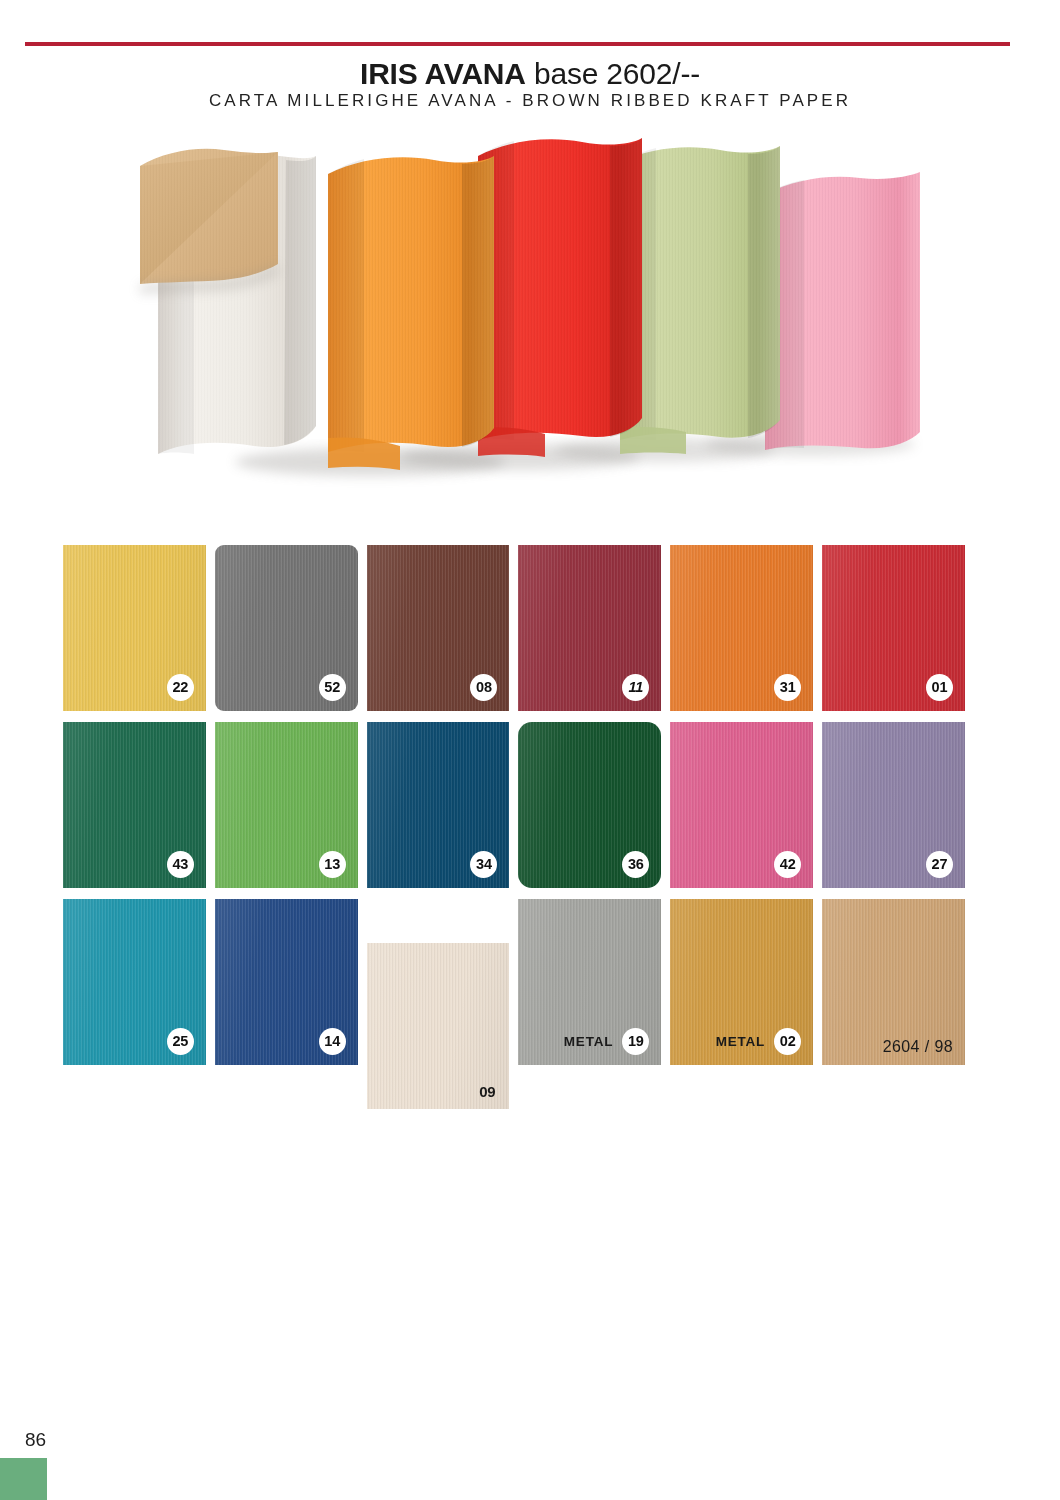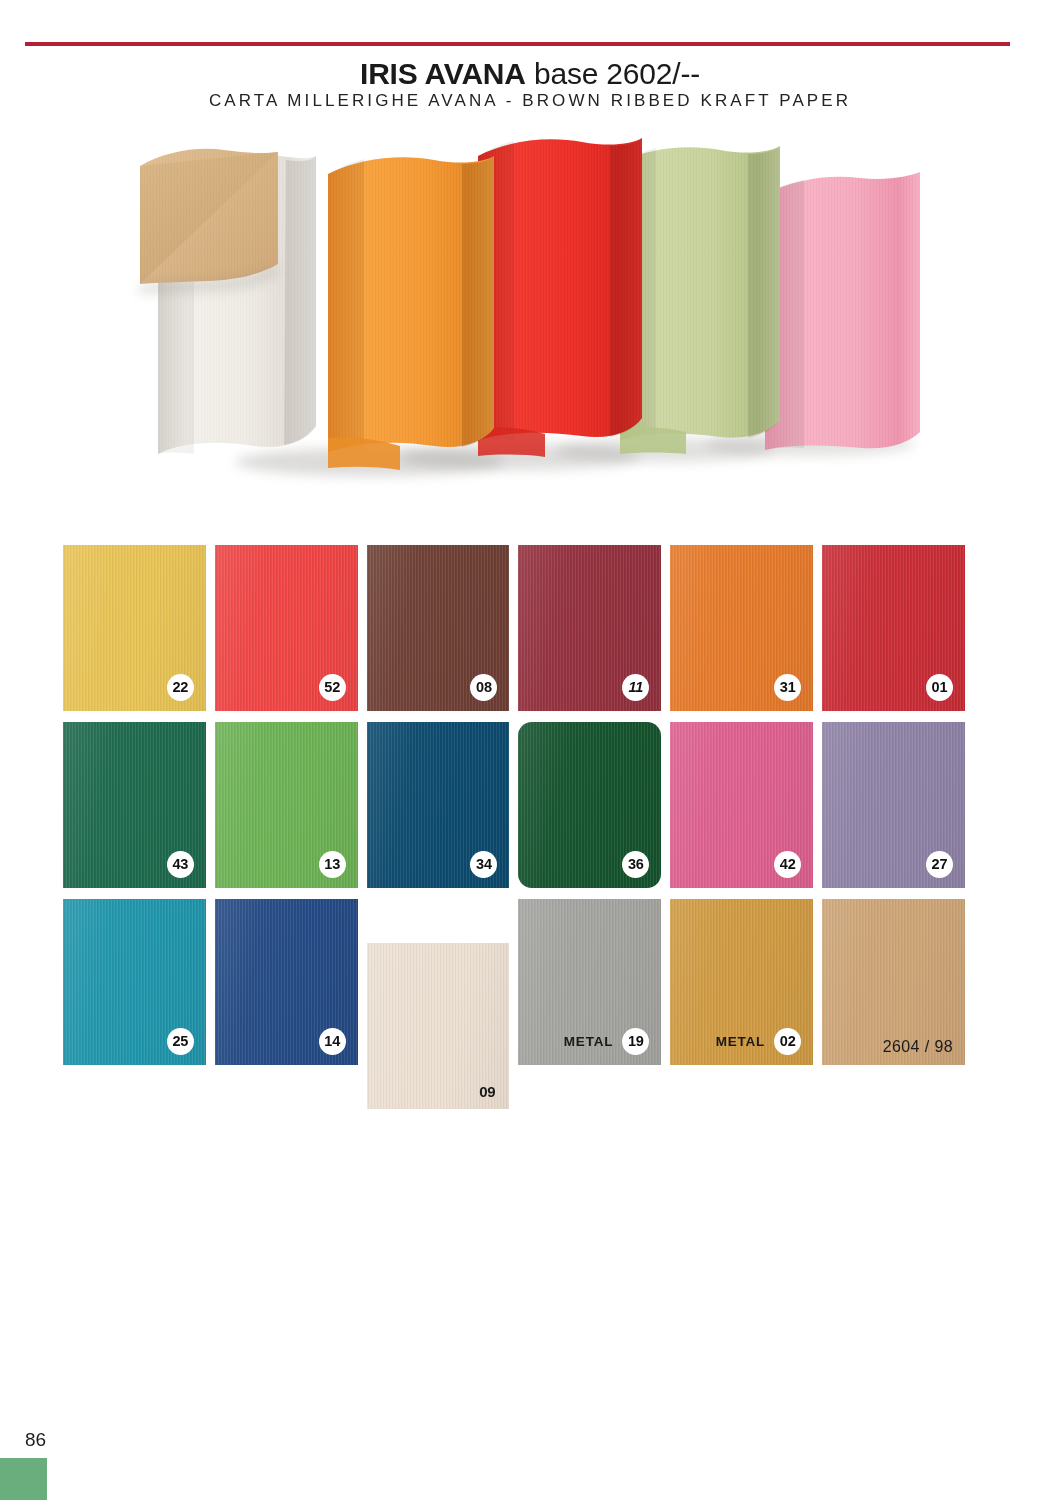--- a/index.html
+++ b/index.html
@@ -261,21 +261,21 @@
   </div>
 
   <div class="grid">
       <div class="swatch" style="background: rgb(232, 195, 85); padding-left: 24px;">
         <div class="ribs"></div>
         <div class="sheen"></div>
         <div class="label-row">
           <span class="badge">22</span>
         </div>
       </div>
-      <div class="swatch" style="background: #ef4444;">
+      <div class="swatch" style="background: #737373; border-radius: 9px;">
         <div class="ribs"></div>
         <div class="sheen"></div>
         <div class="label-row">
           <span class="badge">52</span>
         </div>
       </div>
       <div class="swatch" style="background: rgb(110, 63, 52); padding-left: 16px;">
         <div class="ribs"></div>
         <div class="sheen"></div>
         <div class="label-row">

